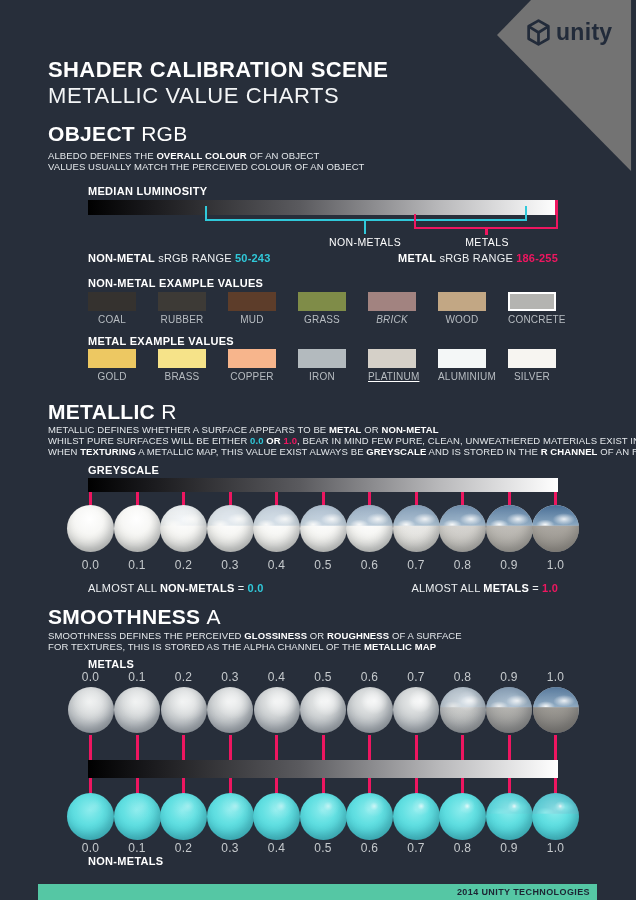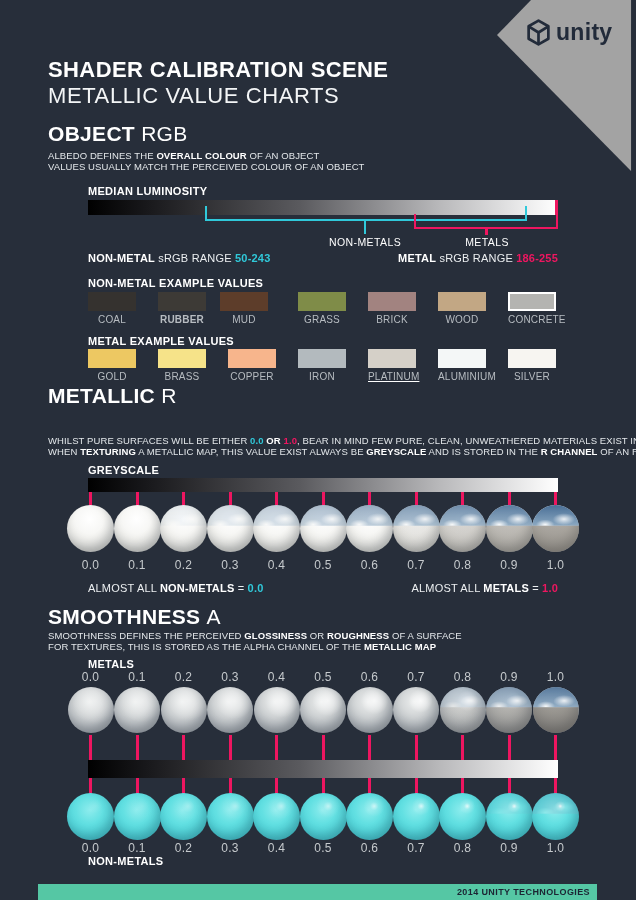--- a/index.html
+++ b/index.html
@@ -7,21 +7,21 @@
     position:relative;width:636px;height:900px;overflow:hidden;
     background:#272e3a;
     font-family:"Liberation Sans",sans-serif;
     color:#fff;
   }
   .b{font-weight:800;}
   
   .title1{position:absolute;left:48px;top:57px;font-size:22px;font-weight:800;letter-spacing:.4px;}
   .title2{position:absolute;left:48px;top:83px;font-size:22px;font-weight:300;letter-spacing:.6px;color:#f3f5f6;}
   
-  .badge{position:absolute;left:490px;top:0;width:146px;height:175px;background:#a3a3a3;
+  .badge{position:absolute;left:490px;top:0;width:146px;height:175px;background:#737373;
     clip-path:polygon(28.1% 0,4.8% 20%,96.6% 97.7%,96.6% 0);}
   .badge-inner{position:absolute;left:36px;top:19px;display:flex;align-items:center;gap:5px;color:#222b3a;}
   .badge-inner svg{display:block;}
   .brand{font-size:23px;font-weight:700;letter-spacing:.3px;line-height:1;}
   
   .sec-h{position:absolute;left:48px;font-size:21px;letter-spacing:.3px;white-space:nowrap;}
   .sec-h .hb{font-weight:800;}
   .sec-h .hl{font-weight:300;}
   .desc{position:absolute;left:48px;font-size:9.5px;letter-spacing:.1px;color:#e3e7ea;white-space:nowrap;}
   .desc .b{color:#fff;margin-top:20px;}
@@ -99,33 +99,33 @@
   <div class="range-text" style="right:78px;top:252px"><span class="b">METAL</span><span class="lt"> sRGB RANGE </span><span class="b" style="color: rgb(238, 22, 96);">186-255</span></div>
 
   <div class="sublabel" style="left:88px;top:277px">NON-METAL EXAMPLE VALUES</div>
   <div class="swrow" style="top:292px" id="row-nonmetal-sw">
       <div class="swatch" style="left: 0px; width: 70px;">
         <div class="box" style="background: rgb(53, 50, 47);"></div>
         <div class="lab" style="width: 48px;">COAL</div>
       </div>
       <div class="swatch" style="left: 70px; width: 70px;">
         <div class="box" style="background: rgb(61, 58, 54);"></div>
-        <div class="lab" style="width: 48px; font-weight: bold;">RUBBER</div>
-      </div>
-      <div class="swatch" style="left: 132px; width: 70px;">
+        <div class="lab" style="width: 48px;">RUBBER</div>
+      </div>
+      <div class="swatch" style="left: 140px; width: 70px;">
         <div class="box" style="background: rgb(93, 61, 42);"></div>
         <div class="lab" style="width: 48px;">MUD</div>
       </div>
       <div class="swatch" style="left: 210px; width: 70px;">
         <div class="box" style="background: rgb(127, 140, 72);"></div>
         <div class="lab" style="width: 48px;">GRASS</div>
       </div>
       <div class="swatch" style="left: 280px; width: 70px;">
         <div class="box" style="background: rgb(162, 131, 128);"></div>
-        <div class="lab" style="width: 48px;">BRICK</div>
+        <div class="lab" style="width: 48px; font-style: italic;">BRICK</div>
       </div>
       <div class="swatch" style="left: 350px; width: 70px;">
         <div class="box" style="background: rgb(194, 167, 132);"></div>
         <div class="lab" style="width: 48px;">WOOD</div>
       </div>
       <div class="swatch" style="left: 420px; width: 70px;">
         <div class="box" style="background: rgb(180, 180, 177); border: 2px solid rgb(255, 255, 255);"></div>
         <div class="lab" style="width: 48px;">CONCRETE</div>
       </div>
     </div>
@@ -155,24 +155,25 @@
       <div class="swatch" style="left: 350px; width: 70px;">
         <div class="box" style="background: rgb(244, 247, 247);"></div>
         <div class="lab" style="width: 48px;">ALUMINIUM</div>
       </div>
       <div class="swatch" style="left: 420px; width: 70px;">
         <div class="box" style="background: rgb(247, 245, 241);"></div>
         <div class="lab" style="width: 48px;">SILVER</div>
       </div>
     </div>
 
-  <div class="sec-h" style="top:384px">
+  <div class="sec-h" style="top:400px">
     <span class="hb">METALLIC</span>
     <span class="hl"> <span>R</span></span>
   </div>
+  <div class="desc" style="top:424px"><span>METALLIC DEFINES WHETHER A SURFACE APPEARS TO BE </span><span class="b">METAL</span><span> OR </span><span class="b">NON-METAL</span></div>
   <div class="desc" style="top:435px"><span>WHILST PURE SURFACES WILL BE EITHER </span><span class="b" style="color: rgb(48, 201, 218);">0.0</span><span> </span><span class="b">OR</span><span> </span><span class="b" style="color: rgb(238, 22, 96);">1.0</span><span>, BEAR IN MIND FEW PURE, CLEAN, UNWEATHERED MATERIALS EXIST IN REAL LIFE</span></div>
   <div class="desc" style="top:446px"><span>WHEN </span><span class="b">TEXTURING</span><span> A METALLIC MAP, THIS VALUE EXIST ALWAYS BE </span><span class="b">GREYSCALE</span><span> AND IS STORED IN THE </span><span class="b">R CHANNEL</span><span> OF AN RGB FILE</span></div>
 
   <div class="sublabel" style="left:88px;top:464px">GREYSCALE</div>
   <div class="gbar" style="left:88px;top:478px;width:470px;height:14px"></div>
   <div class="tick" style="left: 89px; top: 492px; height: 14px;"></div>
     <div class="tick" style="left: 135.5px; top: 492px; height: 14px;"></div>
     <div class="tick" style="left: 182px; top: 492px; height: 14px;"></div>
     <div class="tick" style="left: 228.5px; top: 492px; height: 14px;"></div>
     <div class="tick" style="left: 275px; top: 492px; height: 14px;"></div>

